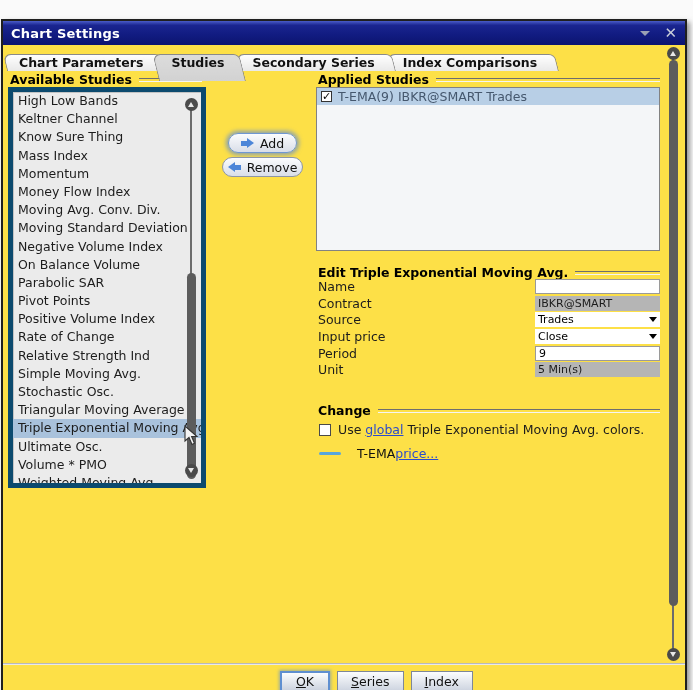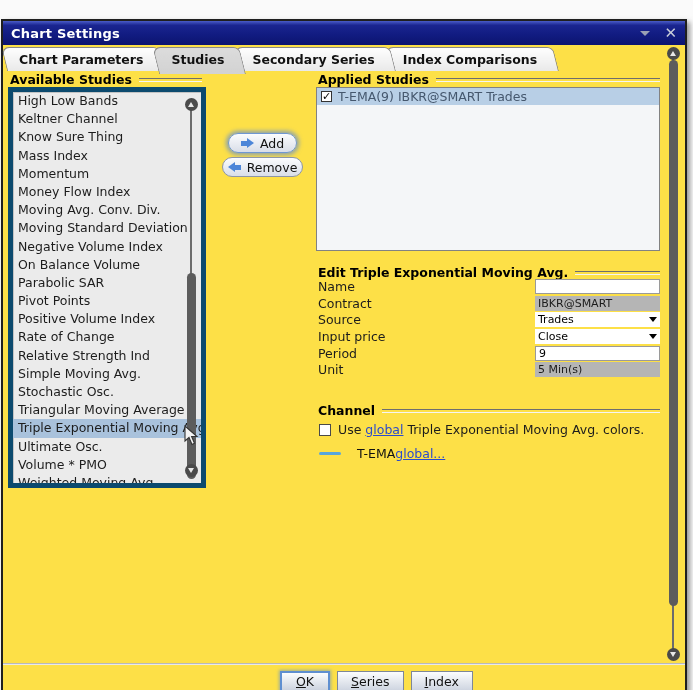--- a/index.html
+++ b/index.html
@@ -14,21 +14,21 @@
     background:linear-gradient(#4a5cc8 0%, #1a2590 18%, #121c82 55%, #0c1470 100%);
     display:flex; align-items:center; padding:0 8px; }
   .titlebar .title { color:#ffffff; font-weight:bold; font-size:13px; letter-spacing:.2px; }
   .tb-icons { margin-left:auto; display:flex; align-items:center; gap:14px; }
   .tb-caret { width:0; height:0; border-left:5px solid transparent; border-right:5px solid transparent;
     border-top:5px solid #9aa0b4; }
   .tb-close { color:#c9cdd9; font-size:15px; line-height:15px; font-weight:bold; cursor:default; }
 
   
   .tabbar { position:absolute; left:4px; top:25px; right:20px; height:25px; display:flex; align-items:flex-end; }
-  .tab { position:relative; height:24px; display:flex; align-items:center;
+  .tab { position:relative; height:17px; display:flex; align-items:center;
     padding:0 22px 0 12px; margin-right:-6px; font-size:12.5px; font-weight:bold; color:#111; }
   .tab::before { content:''; position:absolute; inset:0;
     background:linear-gradient(#fefefe, #e9e9e9);
     border:1px solid #8a8a8a; border-bottom:none; border-radius:8px 6px 0 0;
     transform:skewX(14deg); transform-origin:100% 100%; }
   .tab .lbl { position:relative; z-index:2; }
   .tab.t0 { z-index:3; }
   .tab.t1 { z-index:6; }
   .tab.t2 { z-index:2; }
   .tab.t3 { z-index:1; }
@@ -238,30 +238,30 @@
         <span class="flabel">Period</span>
         <div class="field text">9</div>
       </div>
       <div class="form-row">
         <span class="flabel">Unit</span>
         <div class="field readonly">5 Min(s)</div>
       </div>
     </div>
 
   <div class="sect-head" style="left:315px; top:382px; width:342px;">
-    <span>Channel</span>
+    <span>Change</span>
   </div>
   <div class="use-global">
     <span class="cb2"></span>
     <span><span>Use </span><a class="lnk">global</a><span> Triple Exponential Moving Avg. colors.</span></span>
   </div>
   <div class="swatch-row">
     <span class="swatch" id="tema-swatch" style="background: rgb(88, 166, 220);"></span>
     <span class="swatch-label">T-EMA</span>
-    <a class="lnk">global...</a>
+    <a class="lnk">price...</a>
   </div>
 
   <div class="footer-sep"></div>
   <div class="footer">
     <button class="fbtn ok">OK</button>
     <button class="fbtn">Series</button>
     <button class="fbtn">Index</button>
   </div>
 
   <div class="sb sb-main">

